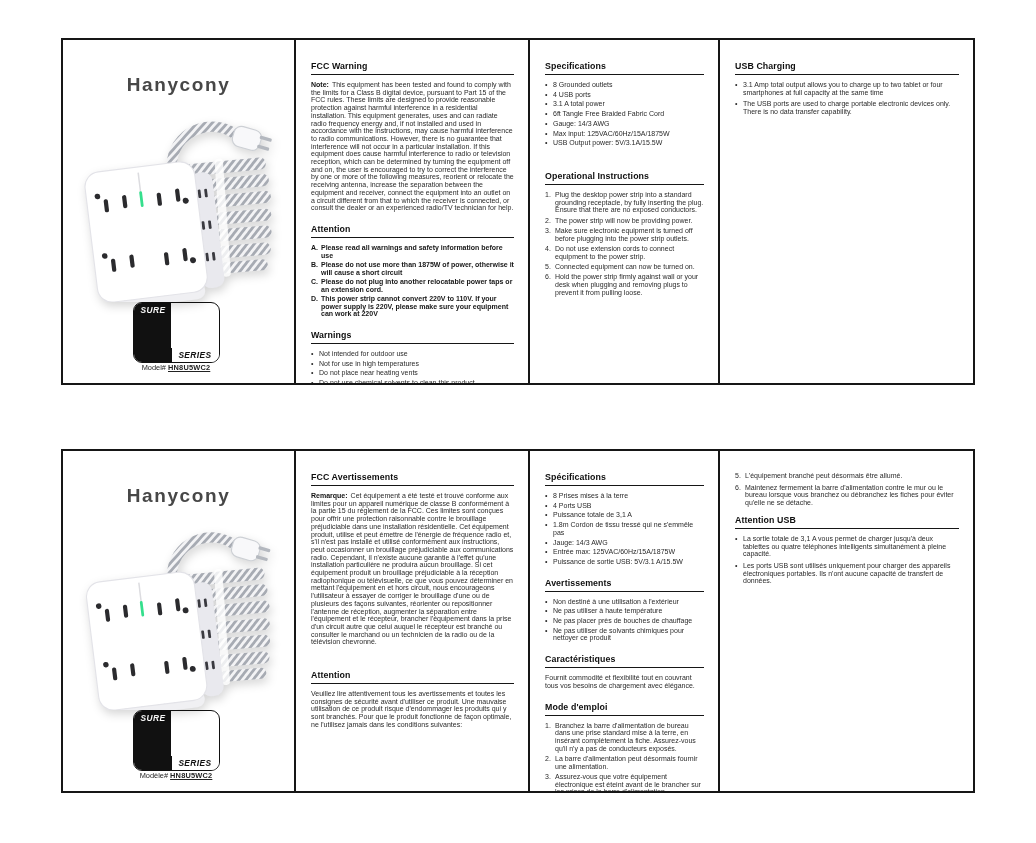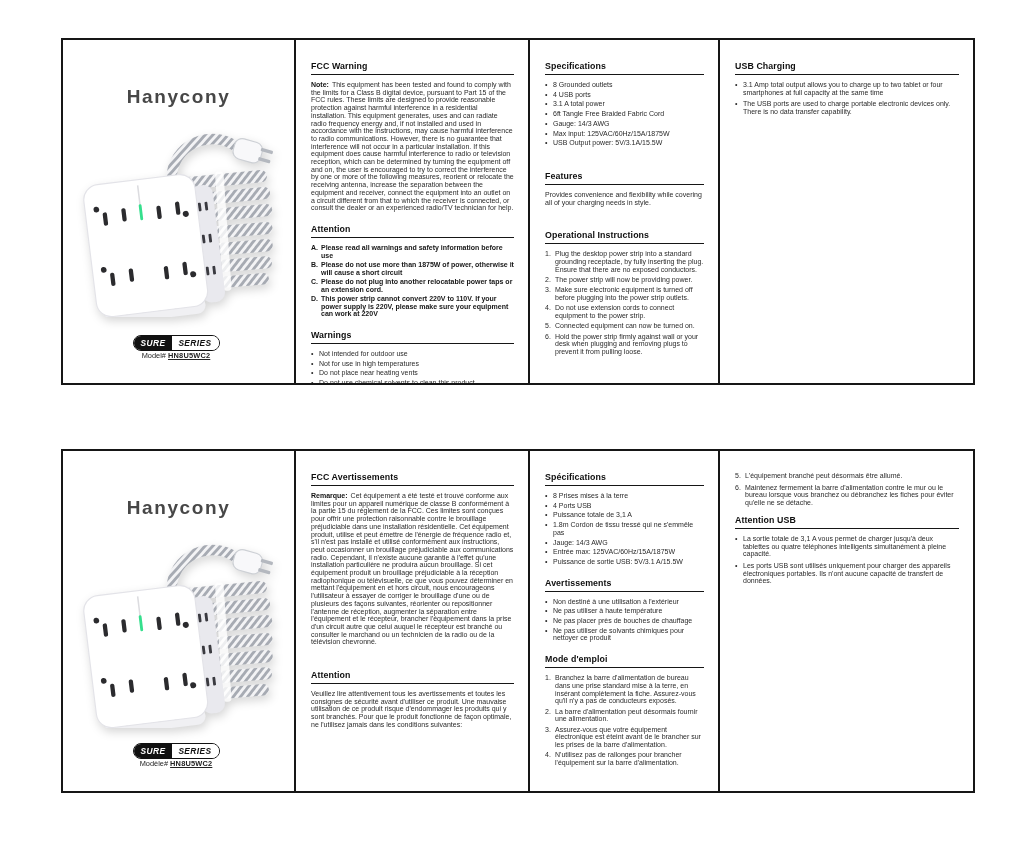--- a/index.html
+++ b/index.html
@@ -8,21 +8,21 @@
     font-family:"Liberation Sans", sans-serif;color:#2a2a2a;
     -webkit-font-smoothing:antialiased;
   }
   .panel{
     position:absolute;left:61px;width:914px;background:#fff;
     border:2px solid #161616;box-sizing:border-box;display:flex;
   }
   .panel-en{top:38px;height:347px;}
   .panel-fr{top:449px;height:344px;}
   .col{box-sizing:border-box;padding:21px 14px 16px 15px;overflow:hidden;}
-  .col-brand{width:233px;padding:12px;display:flex;flex-direction:column;align-items:center;border-right:2px solid #161616;}
+  .col-brand{width:233px;padding:0;display:flex;flex-direction:column;align-items:center;border-right:2px solid #161616;}
   .col-2{width:234px;border-right:2px solid #161616;}
   .col-3{width:190px;border-right:2px solid #161616;}
   .col-4{flex:1;}
   .section{margin-bottom:12px;}
   .mt-lg{margin-top:24px;}
   .sec-title{
     font-size:8.8px;font-weight:700;color:#0f0f0f;letter-spacing:.1px;
     border-bottom:1.6px solid #161616;padding-bottom:3px;margin:0 0 6px 0;
   }
   .body{font-size:7px;line-height:7.7px;margin:0;color:#2a2a2a;}
@@ -41,21 +41,21 @@
   .product-svg{width:204px;margin-top:14px;filter:drop-shadow(2px 4px 5px rgba(0,0,0,.16));}
   .brand-footer{
     margin-top:auto;margin-bottom:11px;width:100%;box-sizing:border-box;
     display:flex;justify-content:space-between;align-items:center;padding:0 22px 0 17px;flex-direction:column;
   }
   .badge{
     display:flex;border:1.6px solid #111;border-radius:9px;overflow:hidden;
     font-weight:800;font-style:italic;font-size:8.4px;line-height:12px;letter-spacing:.4px;
   }
   .badge-sure{background:#111;color:#fff;padding:1px 6px 1px 7px;}
-  .badge-series{background:#fff;color:#111;padding:1px 7px 1px 6px;border-left:1.6px solid #111;}
+  .badge-series{background:#fff;color:#111;padding:1px 7px 1px 6px;border-left:1.6px solid #111;margin-top:45px;}
   .model{font-size:7.4px;color:#222;}
   .model b{font-weight:700;letter-spacing:.2px;text-decoration:underline;}
 </style>
 </head>
 <body>
 
 <div class="panel panel-en">
 
   <div class="col col-brand">
     <div class="logo">Hanycony</div>
@@ -213,24 +213,20 @@
       <div class="li">
           <span class="mk">•</span>
           <span class="tx">Max input: 125VAC/60Hz/15A/1875W</span>
         </div>
       <div class="li">
           <span class="mk">•</span>
           <span class="tx">USB Output power: 5V/3.1A/15.5W</span>
         </div>
     </div>
     <div class="section mt-lg">
-      <h3 class="sec-title">Features</h3>
-      <p class="body">Provides convenience and flexibility while covering all of your charging needs in style.</p>
-    </div>
-    <div class="section mt-lg">
       <h3 class="sec-title">Operational Instructions</h3>
       <div class="li num">
           <span class="mk">1.</span>
           <span class="tx">Plug the desktop power strip into a standard grounding receptacle, by fully inserting the plug. Ensure that there are no exposed conductors.</span>
         </div>
       <div class="li num">
           <span class="mk">2.</span>
           <span class="tx">The power strip will now be providing power.</span>
         </div>
       <div class="li num">
@@ -342,20 +338,24 @@
       <div class="li">
           <span class="mk">•</span>
           <span class="tx">Ne pas placer près de bouches de chauffage</span>
         </div>
       <div class="li">
           <span class="mk">•</span>
           <span class="tx">Ne pas utiliser de solvants chimiques pour nettoyer ce produit</span>
         </div>
     </div>
     <div class="section">
+      <h3 class="sec-title">Caractéristiques</h3>
+      <p class="body">Fournit commodité et flexibilité tout en couvrant tous vos besoins de chargement avec élégance.</p>
+    </div>
+    <div class="section">
       <h3 class="sec-title">Mode d'emploi</h3>
       <div class="li num">
           <span class="mk">1.</span>
           <span class="tx">Branchez la barre d'alimentation de bureau dans une prise standard mise à la terre, en insérant complètement la fiche. Assurez-vous qu'il n'y a pas de conducteurs exposés.</span>
         </div>
       <div class="li num">
           <span class="mk">2.</span>
           <span class="tx">La barre d'alimentation peut désormais fournir une alimentation.</span>
         </div>
       <div class="li num">

